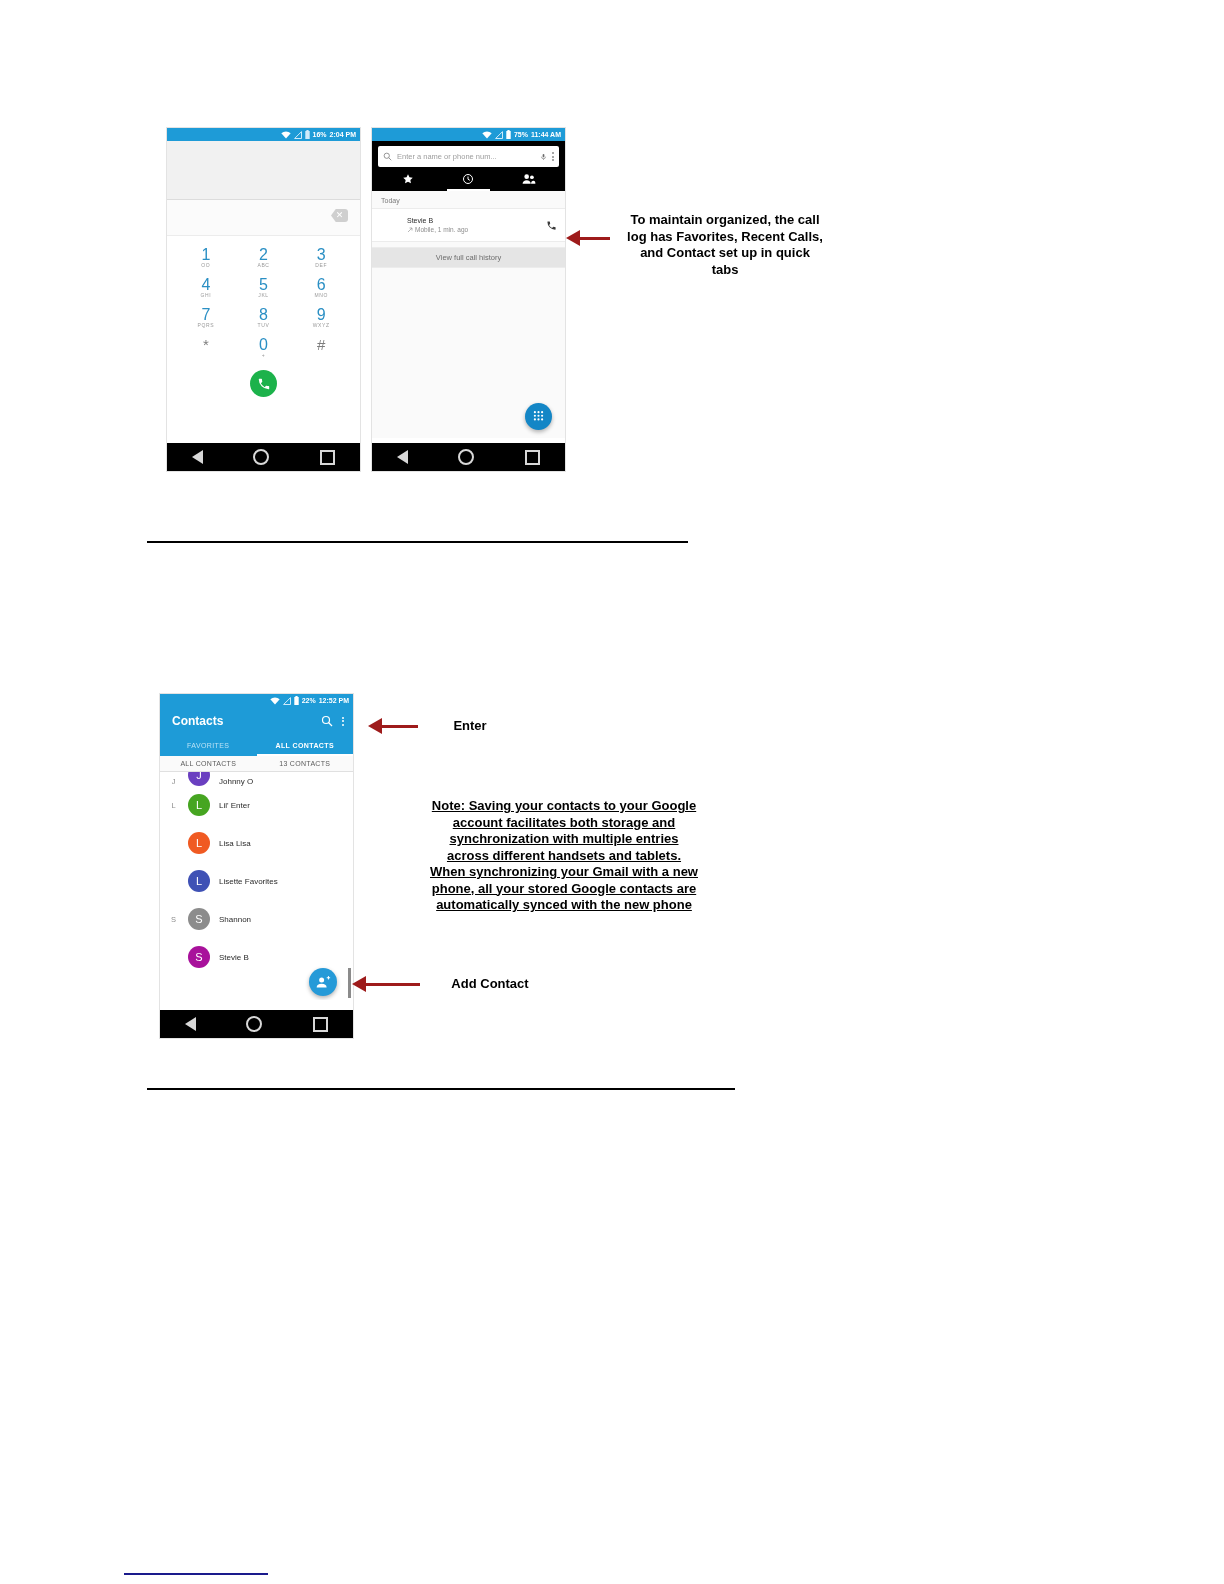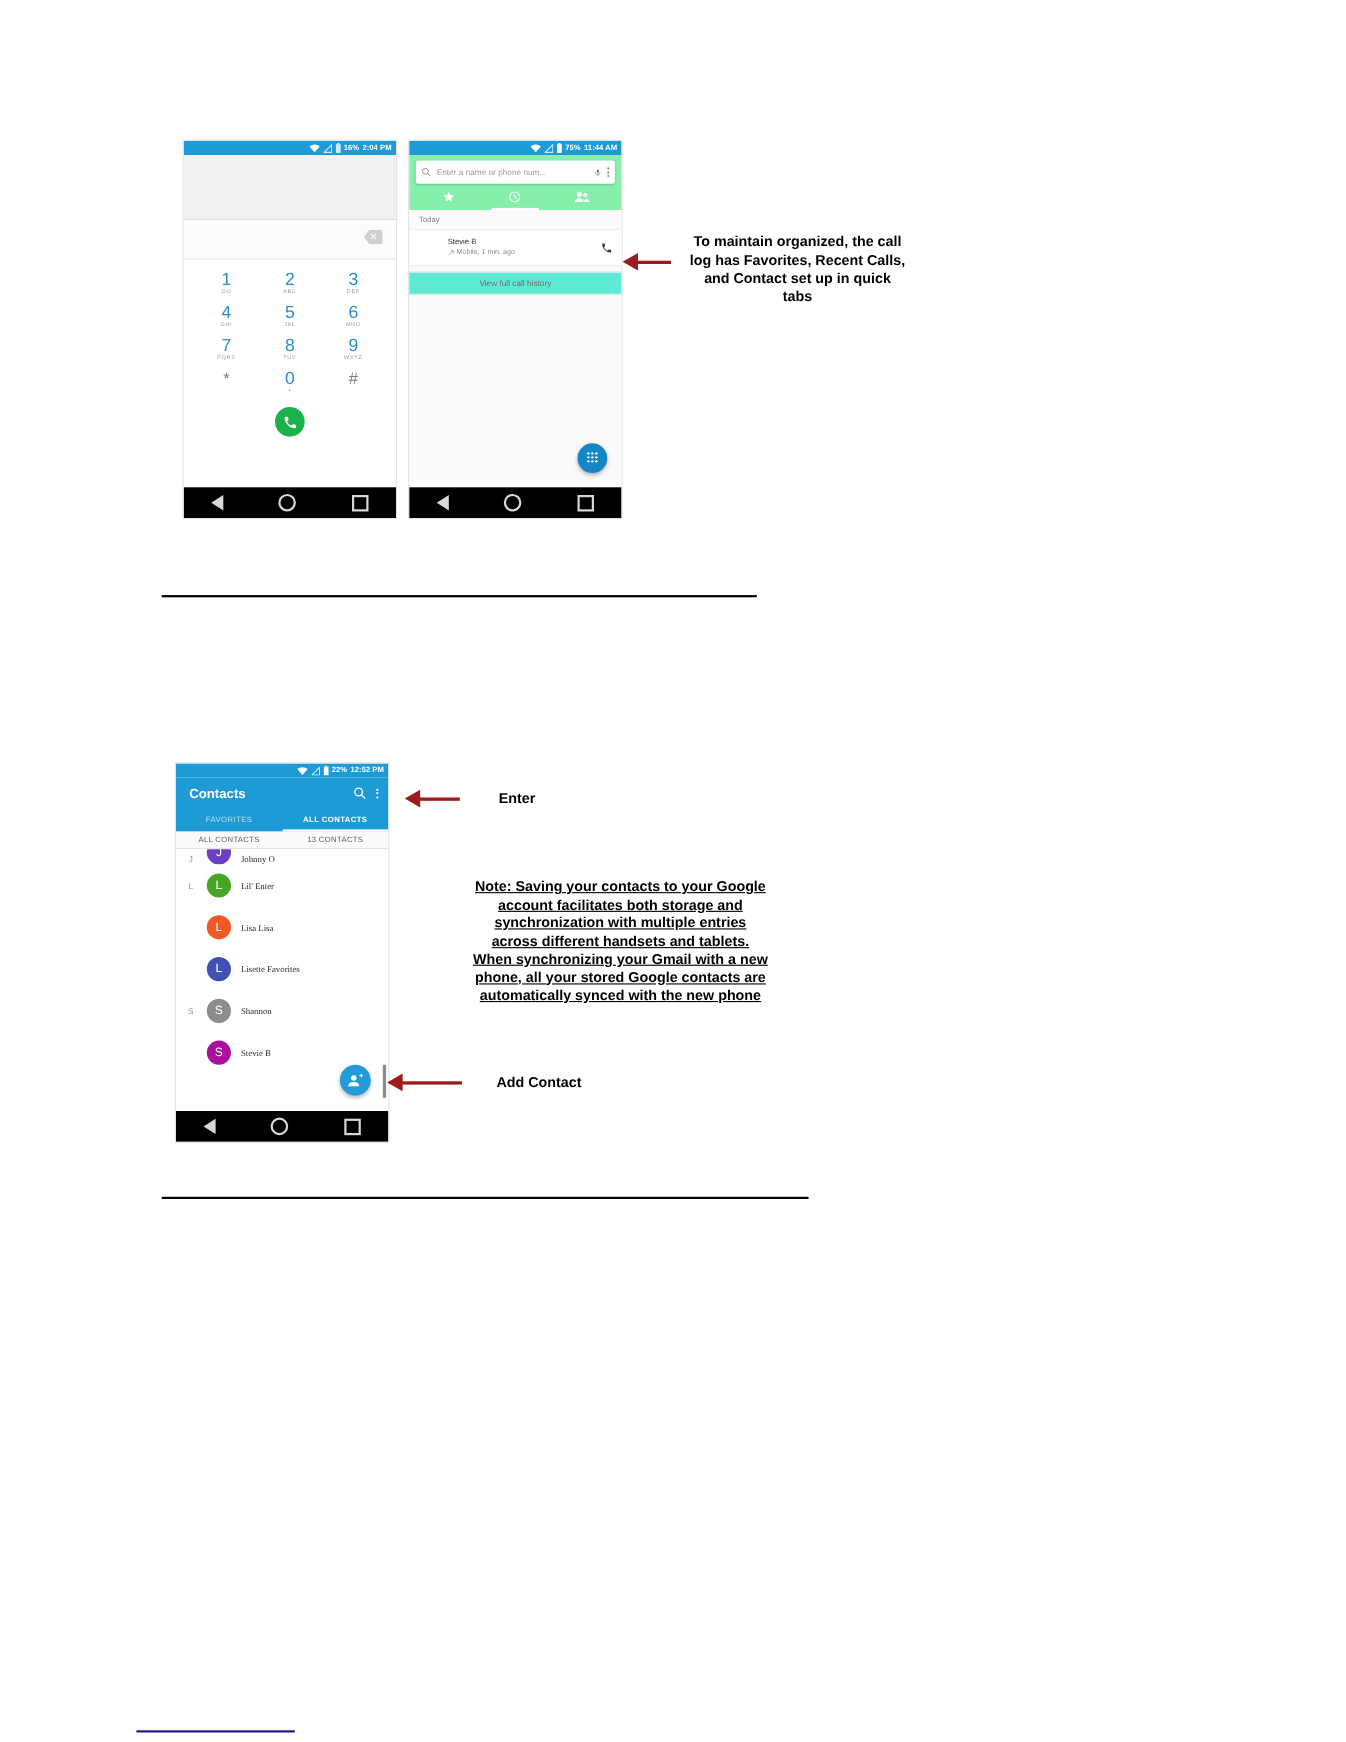--- a/index.html
+++ b/index.html
@@ -38,56 +38,56 @@
   .keyrow{display:flex;}
   .key{flex:1;text-align:center;padding:2px 0 6px 0;}
   .key .digit{font-size:16px;color:#2a8fc4;line-height:15px;font-family:"Liberation Sans",sans-serif;}
   .key .letters{font-size:5px;color:#9a9a9a;letter-spacing:.6px;line-height:7px;}
   .key .sym{font-size:15px;color:#7d7d7d;line-height:15px;}
   .callbtn-wrap{display:flex;justify-content:center;padding:5px 0 9px 0;}
   .callbtn{width:27px;height:27px;border-radius:50%;background:#1cb24b;display:flex;align-items:center;justify-content:center;}
 
   
   #phone-calllog{left:371px;top:127px;width:193px;height:343px;border:1px solid #e3e3e3;}
-  .cl-head{background:#86efac;padding:5px 6px 0 6px;}
+  .cl-head{background:#000000;padding:5px 6px 0 6px;}
   .searchbar{
     background:#fff;height:21px;border-radius:2px;display:flex;align-items:center;
     padding:0 5px;gap:5px;box-shadow:0 1px 2px rgba(0,0,0,.18);
   }
   .search-ph{flex:1;font-size:7.5px;color:#9d9d9d;white-space:nowrap;overflow:hidden;}
   .dots3{display:flex;flex-direction:column;gap:1.5px;align-items:center;}
   .dots3 i{width:2px;height:2px;background:#8a8a8a;border-radius:50%;display:block;}
   .cl-tabs{display:flex;height:24px;}
   .cl-tab{flex:1;display:flex;align-items:center;justify-content:center;position:relative;}
   .cl-tab.active::after{content:"";position:absolute;left:14%;right:14%;bottom:0;height:2px;background:#fff;}
   .cl-body{background:#fafafa;height:calc(100% - 13px - 24px - 31px - 28px);}
   .cl-today{font-size:7px;color:#7b7b7b;padding:6px 0 4px 9px;background:#fafafa;}
   .cl-row{background:#fff;display:flex;align-items:center;gap:7px;padding:6px 8px;border-top:1px solid #ececec;border-bottom:1px solid #ececec;}
   .avatar{width:20px;height:20px;border-radius:50%;display:flex;align-items:center;justify-content:center;color:#fff;font-size:10px;flex:none;}
   .cl-name{font-size:7px;color:#2b2b2b;line-height:9px;}
   .cl-sub{font-size:6.5px;color:#8d8d8d;line-height:9px;display:flex;align-items:center;gap:2px;}
-  .cl-viewall{background:#5eead4;text-align:center;font-size:7.5px;color:#6d6d6d;padding:5px 0;margin-top:5px;border-top:1px solid #ececec;border-bottom:1px solid #ececec;}
+  .cl-viewall{background:#e5e5e5;text-align:center;font-size:7.5px;color:#6d6d6d;padding:5px 0;margin-top:5px;border-top:1px solid #ececec;border-bottom:1px solid #ececec;}
   .fab-dial{position:absolute;right:13px;bottom:41px;width:27px;height:27px;border-radius:50%;background:#1386c6;display:flex;align-items:center;justify-content:center;box-shadow:0 2px 4px rgba(0,0,0,.3);}
 
   
   #phone-contacts{left:159px;top:693px;width:193px;height:344px;border:1px solid #e3e3e3;}
   .ct-appbar{background:#1e9bd7;}
   .ct-titlerow{display:flex;align-items:center;padding:7px 9px 6px 12px;gap:9px;}
   .ct-title{flex:1;color:#fff;font-size:12px;font-weight:bold;}
   .ct-tabs{display:flex;height:22px;}
   .ct-tab{flex:1;display:flex;align-items:center;justify-content:center;font-size:7px;letter-spacing:.4px;color:#b9e2f6;position:relative;}
   .ct-tab.active{color:#fff;font-weight:bold;}
   .ct-tab.active::after{content:"";position:absolute;left:0;right:0;bottom:0;height:2px;background:#fff;}
   .ct-subbar{display:flex;background:#fafafa;border-bottom:1px solid #e0e0e0;padding:4px 0;}
   .ct-subbar span{flex:1;text-align:center;font-size:7px;color:#5b5b5b;letter-spacing:.3px;}
   .ct-list{background:#fff;position:relative;height:calc(100% - 13px - 33px - 22px - 20px - 28px);overflow:hidden;}
   .ct-row{display:flex;align-items:center;height:38px;padding:0 8px;gap:9px;}
   .ct-idx{width:11px;font-size:7.5px;color:#8d8d8d;text-align:center;flex:none;}
   .ct-av{width:22px;height:22px;border-radius:50%;display:flex;align-items:center;justify-content:center;color:#fff;font-size:11px;flex:none;}
-  .ct-nm{font-size:8px;color:#2b2b2b;font-family:Liberation Serif, serif;}
+  .ct-nm{font-size:8px;color:#2b2b2b;}
   .ct-row.clipped{height:14px;overflow:hidden;align-items:flex-end;}
   .fab-add{position:absolute;right:16px;bottom:4px;width:28px;height:28px;border-radius:50%;background:#259ad8;display:flex;align-items:center;justify-content:center;box-shadow:0 2px 4px rgba(0,0,0,.3);}
   .scroll-thumb{position:absolute;right:2px;bottom:2px;width:3px;height:30px;background:#8b8b8b;}
 
   
   .anno{position:absolute;font-weight:bold;color:#000;text-align:center;line-height:16.5px;font-size:13px;}
   .arrow{position:absolute;height:8px;}
   .arrow .shaft{position:absolute;right:0;top:2.5px;height:3px;background:#9e1b1b;}
   .arrow .head{position:absolute;left:0;top:0;width:0;height:0;border-top:8px solid transparent;border-bottom:8px solid transparent;border-right:14px solid #9e1b1b;margin-top:-4px;}
 

